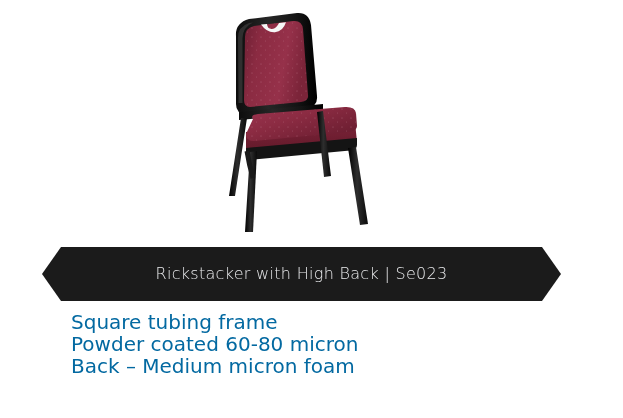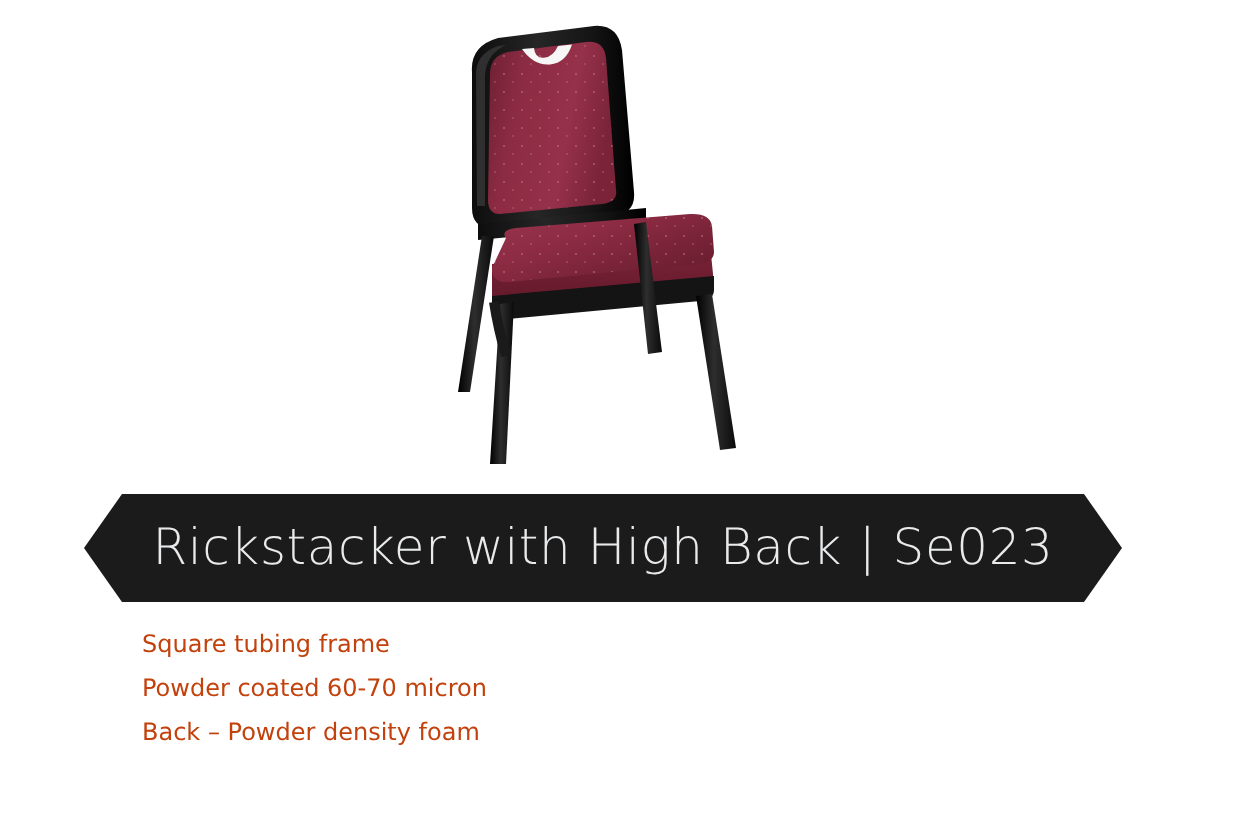--- a/index.html
+++ b/index.html
@@ -40,41 +40,41 @@
     -webkit-clip-path: polygon(0 50%, 19px 0, calc(100% - 19px) 0, 100% 50%, calc(100% - 19px) 100%, 19px 100%);
     clip-path: polygon(0 50%, 19px 0, calc(100% - 19px) 0, 100% 50%, calc(100% - 19px) 100%, 19px 100%);
   }
   #banner-title {
     position: absolute;
     inset: 0;
     display: flex;
     align-items: center;
     justify-content: center;
     color: #e9eaec;
-    font-size: 25px;
+    font-size: 16px;
     font-weight: 300;
     letter-spacing: 0.3px;
     white-space: nowrap;
     padding-bottom: 2px;
     box-sizing: border-box;
   }
 
   
   #spec-list {
     position: absolute;
     left: 71px;
     top: 311px;
     width: 420px;
     list-style: none;
     margin: 0;
     padding: 0;
   }
   #spec-list li {
-    color: #c2410c;
-    font-size: 12px;
+    color: #0369a1;
+    font-size: 20px;
     font-weight: 400;
     line-height: 22px;
     white-space: nowrap;
   }
 </style>
 </head>
 <body>
 
 <div id="product-photo">
   <svg width="185" height="232" viewBox="0 0 185 232" xmlns="http://www.w3.org/2000/svg">
@@ -141,15 +141,15 @@
   </svg>
 </div>
 
 <div id="banner-ribbon">
   <div id="banner-shape"></div>
   <div id="banner-title">Rickstacker with High Back | Se023</div>
 </div>
 
 <ul id="spec-list">
   <li>Square tubing frame</li>
-  <li>Powder coated 60-70 micron</li>
-  <li>Back – Powder density foam</li>
+  <li>Powder coated 60-80 micron</li>
+  <li>Back – Medium micron foam</li>
 </ul>
 
 </body></html>

